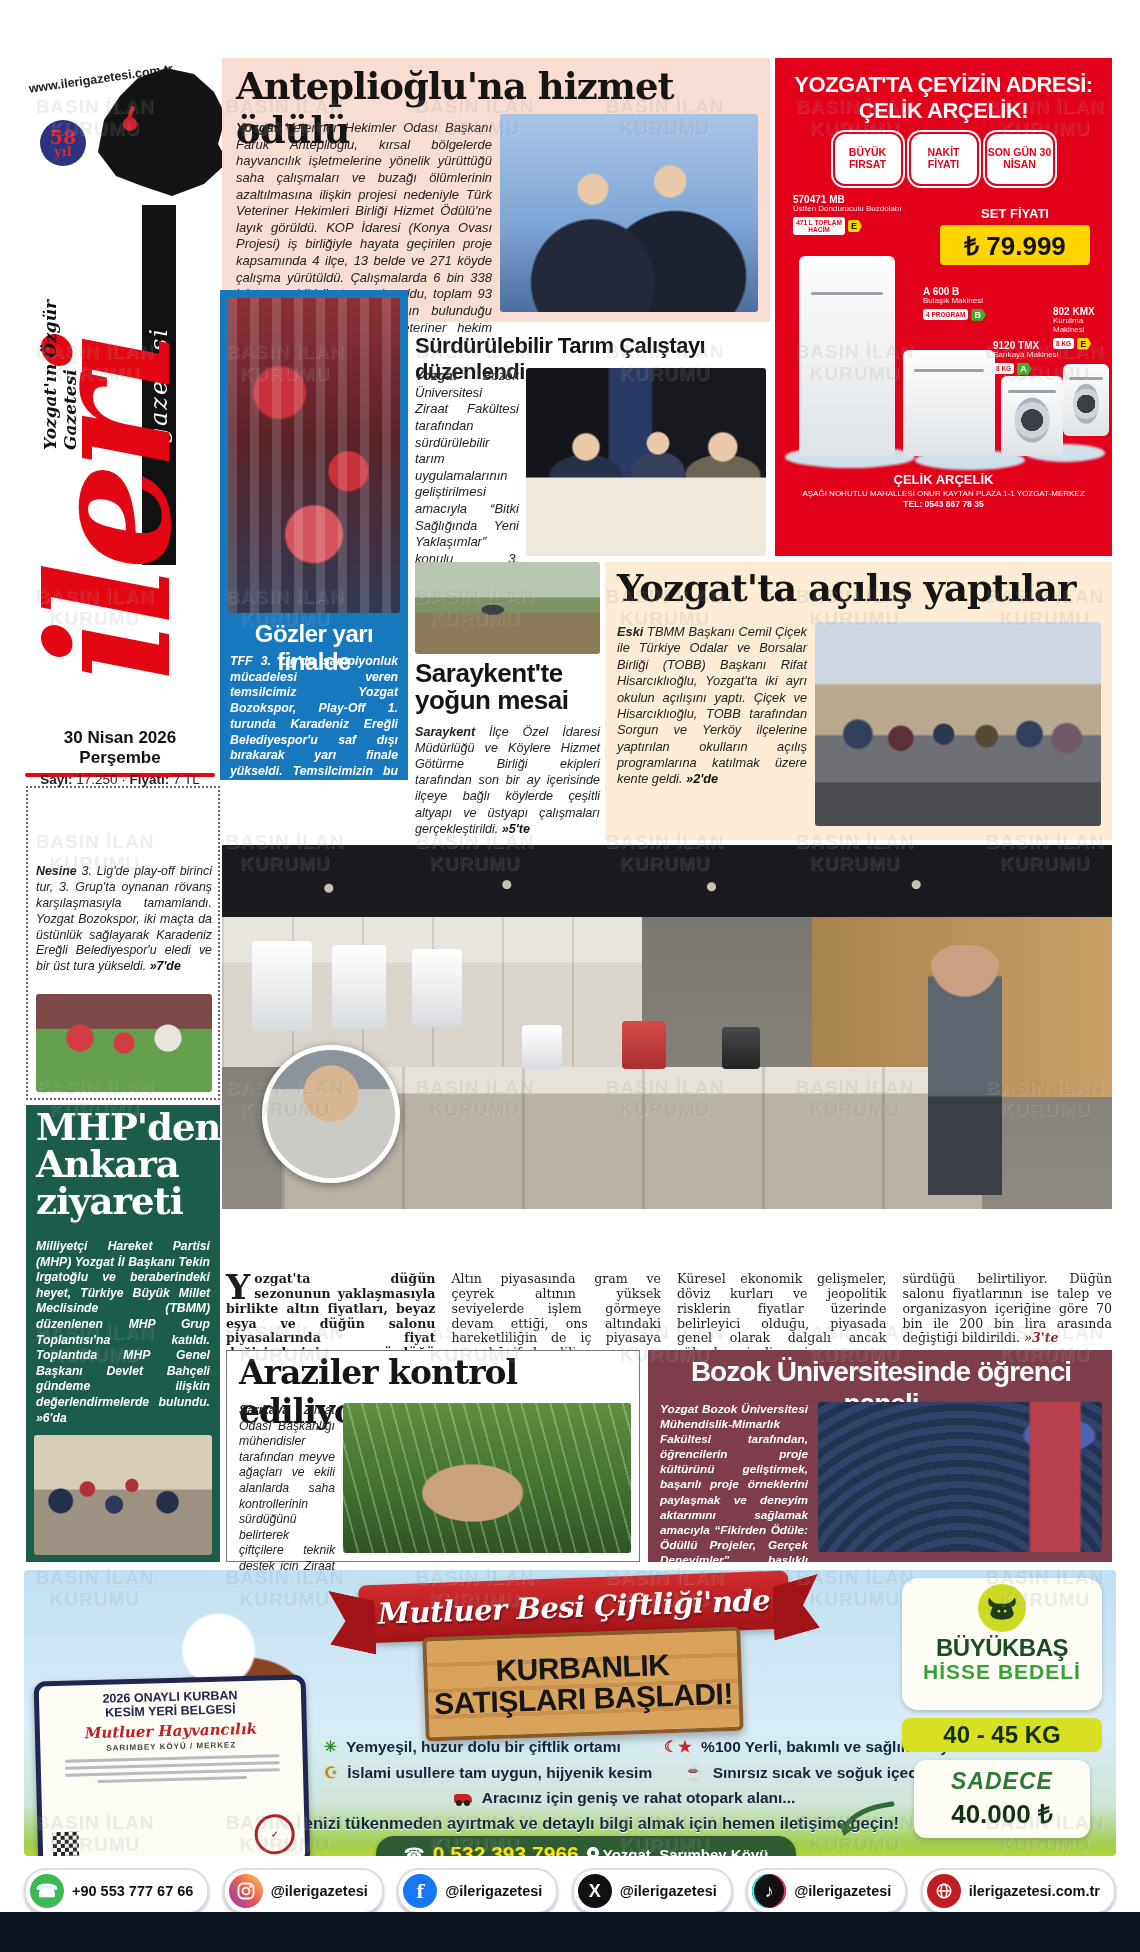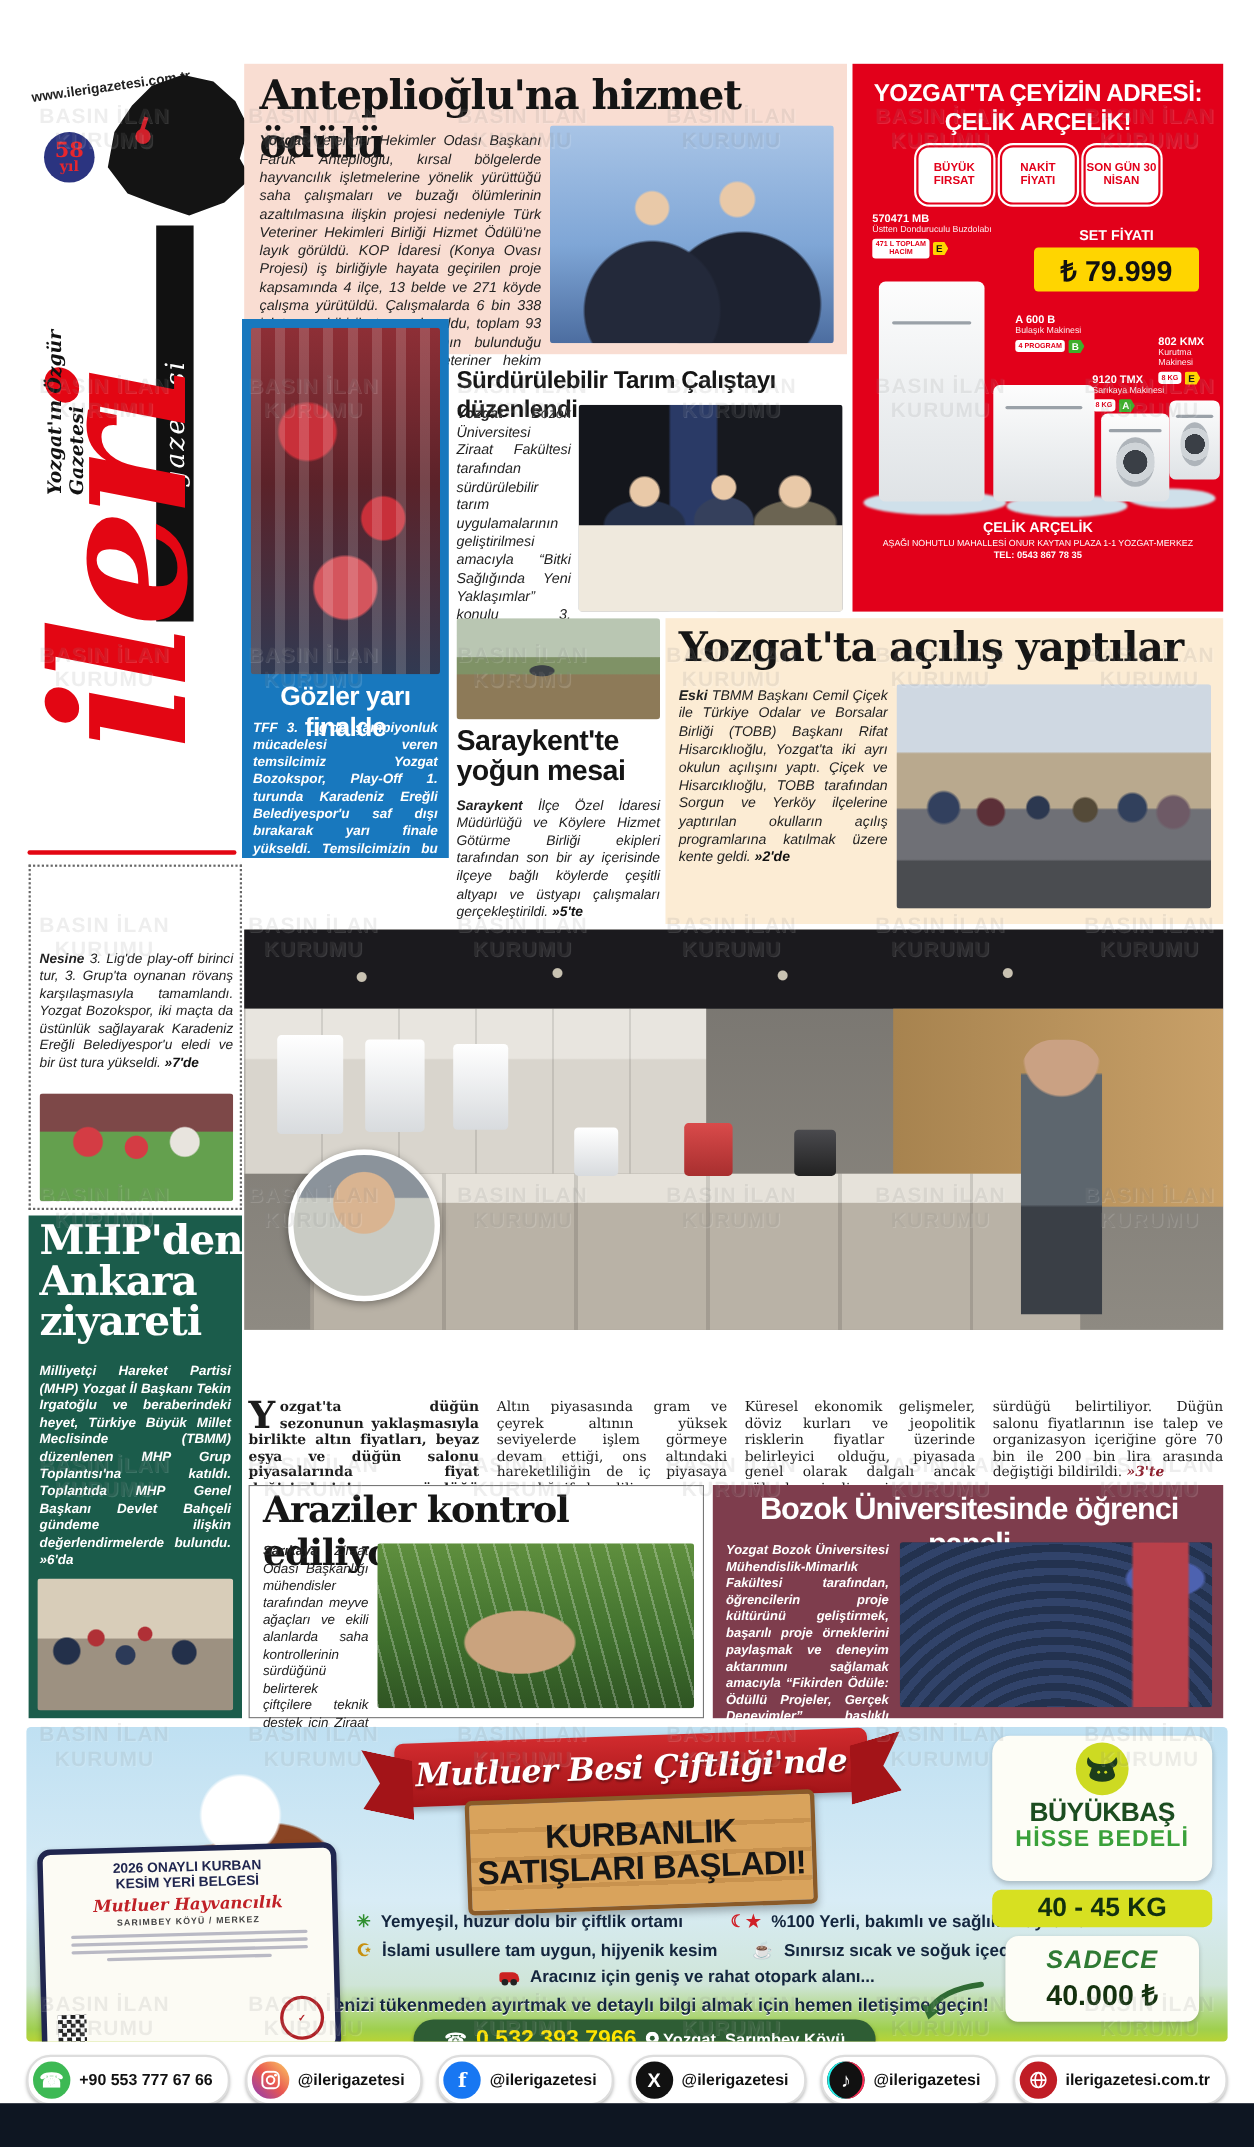--- a/index.html
+++ b/index.html
@@ -293,20 +293,29 @@
   <div class="box gaz-strip">
     <span>gazetesi</span>
   </div>
 
   <div class="box tagline">Yozgat'ın Özgür Gazetesi</div>
 
   <div class="box logo-ileri">
     <span>ileri</span>
   </div>
 
+  <div class="box dateblock">
+    <div class="d1">30 Nisan 2026 Perşembe</div>
+    <div class="d2">
+      <b>Sayı:</b>
+      <span>17.250</span> ·
+      <b>Fiyatı:</b>
+      <span>7 TL</span>
+    </div>
+  </div>
   <div class="box red-rule"></div>
 
   <div class="box pink-box">
     <h1 class="h-serif">Anteplioğlu'na hizmet ödülü</h1>
     <div class="pink-body bodytext">
       <span class="lead">Yozgat</span>
       <span>Veteriner Hekimler Odası Başkanı Faruk Anteplioğlu, kırsal bölgelerde hayvancılık işletmelerine yönelik yürüttüğü saha çalışmaları ve buzağı ölümlerinin azaltılmasına ilişkin projesi nedeniyle Türk Veteriner Hekimleri Birliği Hizmet Ödülü'ne layık görüldü. KOP İdaresi (Konya Ovası Projesi) iş birliğiyle hayata geçirilen proje kapsamında 4 ilçe, 13 belde ve 271 köyde çalışma yürütüldü. Çalışmalarda 6 bin 338 işletme sahibi ile temas kuruldu, toplam 93 bin 190 büyükbaş hayvanın bulunduğu yaklaşık 31 bin ahırda veteriner hekim hizmeti sunuldu.</span>
       <span class="pref">»2'de</span>
     </div>
     <div class="ph-award photo"></div>

